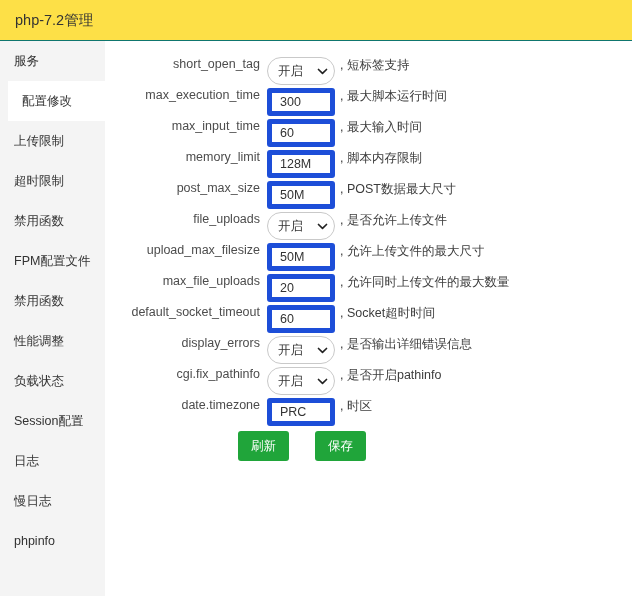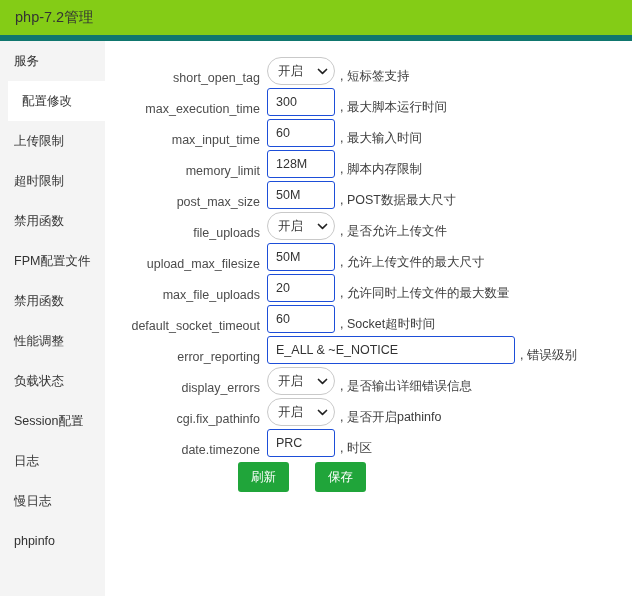--- a/index.html
+++ b/index.html
@@ -5,22 +5,22 @@
   * { box-sizing: border-box; margin: 0; padding: 0; }
   html, body { width: 632px; height: 596px; }
   body {
     font-family: "Liberation Sans", "DejaVu Sans", sans-serif;
     background: #ffffff;
     color: #333;
     overflow: hidden;
   }
   .header {
     height: 41px;
-    background: #84cc16;
-    border-bottom: 6px solid #0f766e;
+    background: #fde047;
+    border-bottom: 1px solid #0f766e;
     display: flex;
     align-items: center;
     padding: 0 15px;
     font-size: 14.5px;
     color: #333;
   }
   .layout { display: flex; height: 555px; }
   .sidebar {
     width: 105px;
     flex-shrink: 0;
@@ -34,37 +34,37 @@
     padding-left: 14px;
     font-size: 12.5px;
     color: #333;
     cursor: pointer;
     white-space: nowrap;
   }
   .sidebar-item.active { background: #ffffff; margin-left: 8px; }
   .content { flex: 1; padding-top: 16px; background: #fff; }
   .form-row {
     display: flex;
-    align-items: flex-end;
+    align-items: flex-start;
     height: 28px;
     margin-bottom: 3px;
   }
   .row-label {
     width: 162px;
     flex-shrink: 0;
     text-align: right;
     padding-right: 7px;
     font-size: 12.5px;
     color: #4c4c4c;
     white-space: nowrap;
   }
   .text-input {
     width: 68px;
     height: 28px;
-    border: 1px solid #1d4ed8;
+    border: 5px solid #1d4ed8;
     border-radius: 3px;
     padding: 0 8px;
     font-size: 12.5px;
     color: #333;
     font-family: inherit;
     outline: none;
     background: #fff;
   }
   .text-input.wide { width: 248px; }
   .select-box {
@@ -189,25 +189,20 @@
       <input class="text-input" value="20" style="">
       <span class="hint">, 允许同时上传文件的最大数量</span>
     </div>
 
     <div class="form-row">
       <span class="row-label">default_socket_timeout</span>
       <input class="text-input" value="60" style="">
       <span class="hint">, Socket超时时间</span>
     </div>
 
-    <div class="form-row">
-      <span class="row-label">error_reporting</span>
-      <input class="text-input wide" value="E_ALL &amp; ~E_NOTICE" style="">
-      <span class="hint">, 错误级别</span>
-    </div>
 
     <div class="form-row">
       <span class="row-label">display_errors</span>
       <div class="select-box">
         <span>开启</span>
         <span class="chev">
             <svg width="11" height="7" viewBox="0 0 11 7">
               <polyline points="1.5,1.5 5.5,5.3 9.5,1.5" fill="none" stroke="#222" stroke-width="1.7" stroke-linecap="round" stroke-linejoin="round"></polyline>
             </svg>
           </span>

